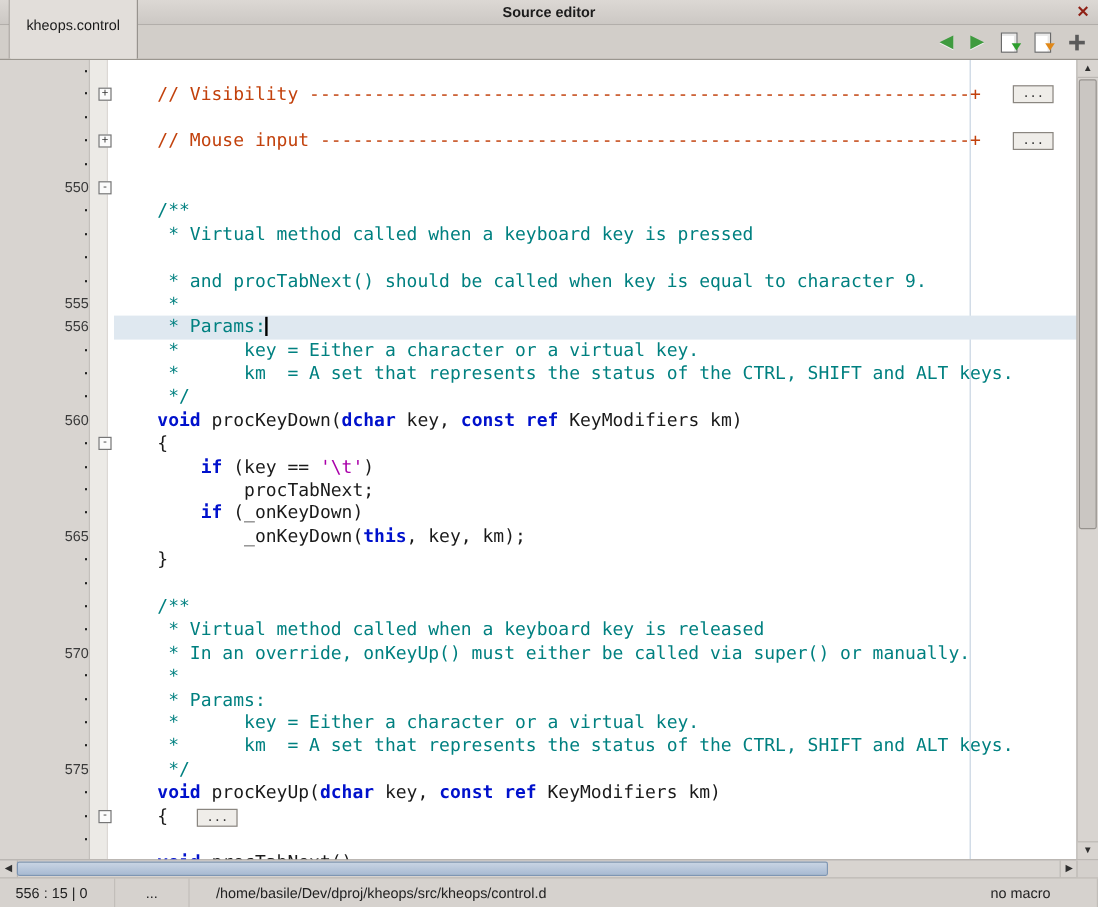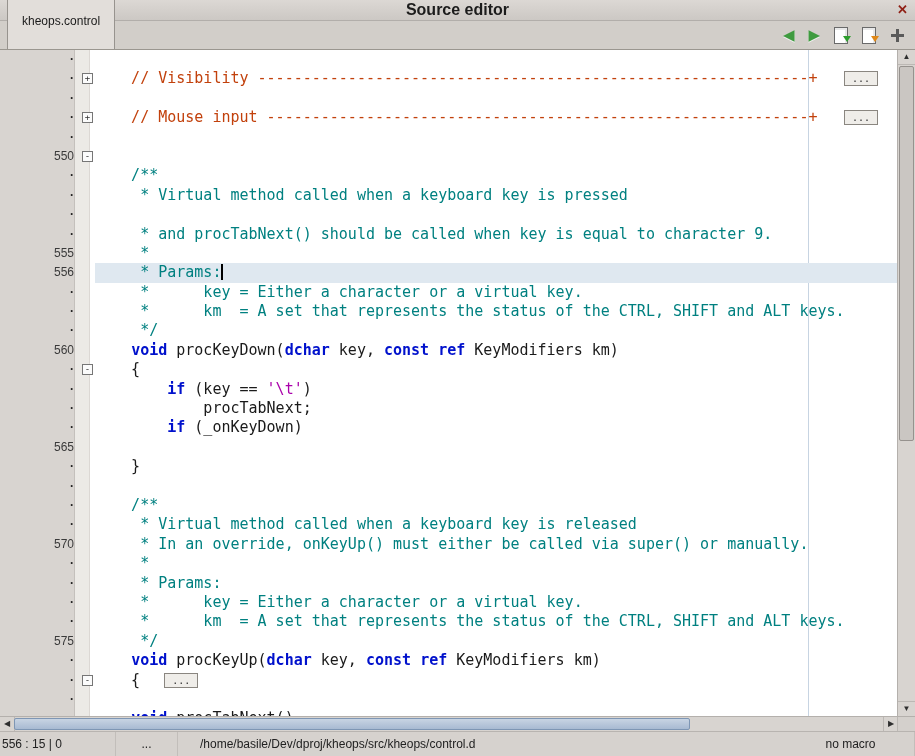--- a/index.html
+++ b/index.html
@@ -2,21 +2,21 @@
 <html><head>
 <meta charset="utf-8">
 <style>
   html,body{margin:0;padding:0;}
   body{font-family:"Liberation Sans",sans-serif;background:#b0aca8;}
   .window{width:915px;height:756px;background:#d6d2ce;display:flex;flex-direction:column;overflow:hidden;position:relative;}
 
   
   .titlebar{height:20px;background:linear-gradient(#dcd8d4,#ccc8c4);border-bottom:1px solid #b2aeaa;
     display:flex;align-items:center;justify-content:center;position:relative;flex:none;}
-  .titlebar .title{font-size:16px;font-weight:bold;color:#1c1c1c;}
+  .titlebar .title{font-size:12px;font-weight:bold;color:#1c1c1c;}
   .titlebar .close{position:absolute;right:7px;top:2px;font-size:13px;font-weight:bold;color:#8f1f14;cursor:default;line-height:16px;}
 
   
   .tabbar{height:28px;background:#d2cec9;border-bottom:1px solid #9a968f;position:relative;flex:none;display:flex;align-items:flex-end;}
   .tab{margin-left:7px;height:24px;padding:16px 14px;background:#e2deda;border:1px solid #97938e;border-bottom:none;
     border-radius:3px 3px 0 0;font-size:12px;color:#1a1a1a;display:flex;align-items:center;}
   .tools{position:absolute;right:10px;top:5px;display:flex;align-items:center;gap:14px;height:18px;}
   .nav{font-size:15px;color:#3f9b3f;line-height:16px;text-shadow:0 1px 0 #f2f2f2;}
   .icon-doc{width:12px;height:15px;background:#fff;border:1px solid #6a6a6a;position:relative;box-shadow:inset -2px 2px 0 #e9e9e9;}
   .tri{position:absolute;right:-4px;bottom:-3px;width:0;height:0;border:4px solid transparent;border-top:6px solid #2e9e2e;}
@@ -64,21 +64,21 @@
   .hs-left{left:0;border-right:1px solid #bcb8b4;}
   .hs-right{right:17px;border-left:1px solid #bcb8b4;}
   .hs-corner{position:absolute;right:0;top:0;bottom:0;width:17px;background:#d4d0cc;border-left:1px solid #bcb8b4;}
   .hs-thumb{position:absolute;left:14px;width:674px;top:1px;bottom:1px;background:linear-gradient(#c8d4e3,#a8bad2);
     border:1px solid #7e96b4;border-radius:2px;}
 
   
   .statusbar{height:24px;flex:none;background:#d6d2ce;border-top:1px solid #b8b4b0;display:flex;align-items:center;
     font-size:12px;color:#222;}
   .sb-cell{height:100%;display:flex;align-items:center;box-sizing:border-box;}
-  .sb-caret{width:116px;padding-left:2px;border-right:1px solid #c2beba;}
+  .sb-caret{width:96px;padding-left:13px;border-right:1px solid #c2beba;}
   .sb-dots{width:62px;justify-content:center;border-right:1px solid #c2beba;}
   .sb-macro{width:128px;justify-content:center;border-right:1px solid #c2beba;}
   .sb-path{flex:1;padding-left:22px;}
 </style>
 </head>
 <body>
 
 <div class="window">
 
   <div class="titlebar">
@@ -208,20 +208,21 @@
           <div class="code"><span class="tk-p">            procTabNext;</span></div>
         </div>
         <div class="row">
           <div class="num dot">·</div>
           <div class="foldcol"></div>
           <div class="code"><span class="tk-p">        </span><span class="tk-k">if</span><span class="tk-p"> (_onKeyDown)</span></div>
         </div>
         <div class="row">
           <div class="num">565</div>
           <div class="foldcol"></div>
+          <div class="code"><span class="tk-p">            _onKeyDown(</span><span class="tk-k">this</span><span class="tk-p">, key, km);</span></div>
         </div>
         <div class="row">
           <div class="num dot">·</div>
           <div class="foldcol"></div>
           <div class="code"><span class="tk-p">    }</span></div>
         </div>
         <div class="row">
           <div class="num dot">·</div>
           <div class="foldcol"></div>
           <div class="code"></div>

